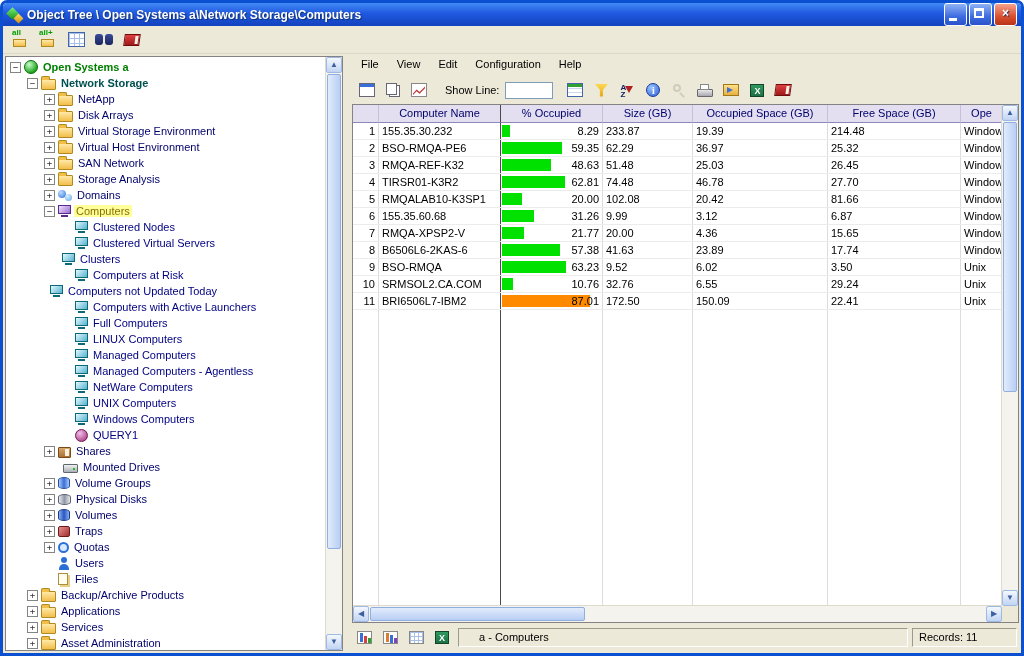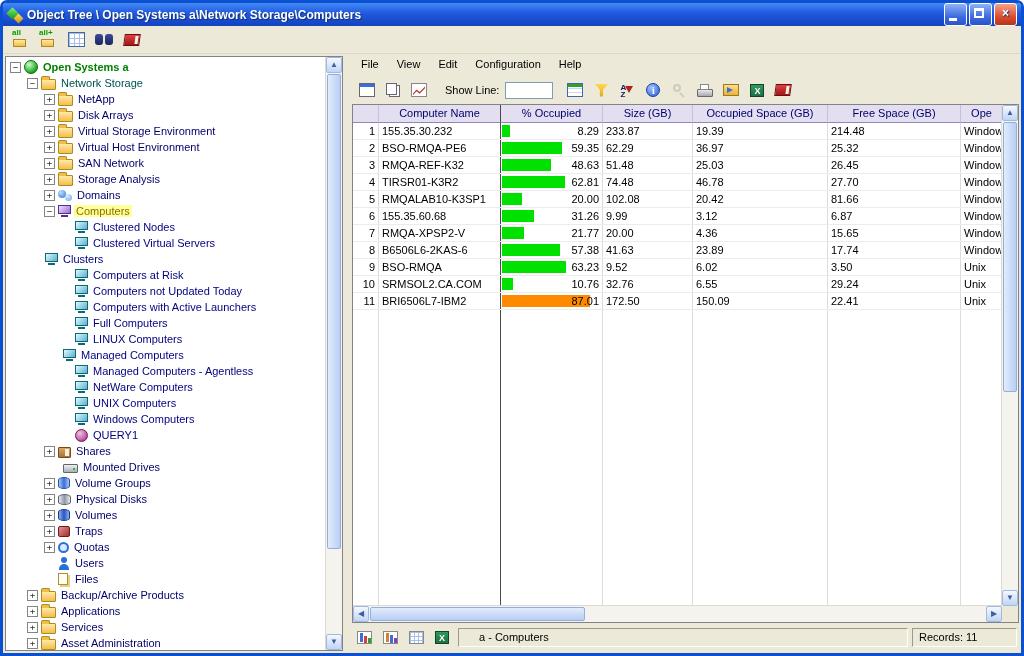--- a/index.html
+++ b/index.html
@@ -26,21 +26,21 @@
   .tree-panel{position:relative;width:336px;flex:0 0 336px;background:#fff;border:1px solid #848284;overflow:hidden;}
   #tree{position:absolute;top:0;left:0;right:16px;bottom:0;padding-top:2px;overflow:hidden;}
   .splitter{width:3px;flex:0 0 3px;}
   .right-panel{flex:1;display:flex;flex-direction:column;min-width:0;}
   
   .tree-row{display:flex;align-items:center;height:16px;gap:3px;white-space:nowrap;}
   .expander{width:11px;height:11px;flex:0 0 11px;border:1px solid #848484;background:#fff;font-size:9px;line-height:9px;text-align:center;color:#333;font-family:"DejaVu Sans Mono",monospace;box-sizing:border-box;}
   .expander-space{width:11px;flex:0 0 11px;}
   .tlabel{padding:0 2px;}
   .t-root{color:#008000;font-weight:bold;}
-  .t-section{color:#005050;font-weight:normal;}
+  .t-section{color:#005050;font-weight:bold;}
   .t-item{color:#00006B;}
   .t-leaf{color:#000080;}
   .t-selected{background:#FFFF9C;color:#8A7000;}
   
   .ticon{display:inline-block;position:relative;flex:0 0 auto;}
   .folder-icon{width:15px;height:11px;margin-top:2px;background:linear-gradient(180deg,#FFE9A8,#F2BE4A);border:1px solid #B08A1E;border-radius:1px;box-sizing:border-box;}
   .folder-icon::before{content:'';position:absolute;top:-4px;left:-1px;width:7px;height:3px;background:#F2BE4A;border:1px solid #B08A1E;border-bottom:none;border-radius:2px 2px 0 0;}
   .node-icon{width:12px;height:12px;border-radius:50%;background:radial-gradient(circle at 35% 30%,#C8FFC8,#18A018 75%);border:1px solid #0B6E0B;}
   .domains-icon{width:14px;height:12px;}
   .domains-icon::before{content:'';position:absolute;left:0;top:1px;width:8px;height:8px;border-radius:50%;background:radial-gradient(circle at 35% 30%,#BFE0FF,#2A6FD8);}
@@ -240,51 +240,51 @@
           <div class="tree-row" style="padding-left: 55px;">
             <span class="expander-space"></span>
             <span class="ticon monitor-icon"></span>
             <span class="tlabel t-leaf">Clustered Nodes</span>
           </div>
           <div class="tree-row" style="padding-left: 55px;">
             <span class="expander-space"></span>
             <span class="ticon monitor-icon"></span>
             <span class="tlabel t-leaf">Clustered Virtual Servers</span>
           </div>
-          <div class="tree-row" style="padding-left: 25px;">
+          <div class="tree-row" style="padding-left: 42px;">
             <span class="expander-space"></span>
             <span class="ticon monitor-icon"></span>
             <span class="tlabel t-leaf">Clusters</span>
           </div>
           <div class="tree-row" style="padding-left: 55px;">
             <span class="expander-space"></span>
             <span class="ticon monitor-icon"></span>
             <span class="tlabel t-leaf">Computers at Risk</span>
           </div>
-          <div class="tree-row" style="padding-left: 55px;">
+          <div class="tree-row" style="padding-left: 30px;">
             <span class="expander-space"></span>
             <span class="ticon monitor-icon"></span>
             <span class="tlabel t-leaf">Computers not Updated Today</span>
           </div>
           <div class="tree-row" style="padding-left: 55px;">
             <span class="expander-space"></span>
             <span class="ticon monitor-icon"></span>
             <span class="tlabel t-leaf">Computers with Active Launchers</span>
           </div>
           <div class="tree-row" style="padding-left: 55px;">
             <span class="expander-space"></span>
             <span class="ticon monitor-icon"></span>
             <span class="tlabel t-leaf">Full Computers</span>
           </div>
           <div class="tree-row" style="padding-left: 55px;">
             <span class="expander-space"></span>
             <span class="ticon monitor-icon"></span>
             <span class="tlabel t-leaf">LINUX Computers</span>
           </div>
-          <div class="tree-row" style="padding-left: 43px;">
+          <div class="tree-row" style="padding-left: 55px;">
             <span class="expander-space"></span>
             <span class="ticon monitor-icon"></span>
             <span class="tlabel t-leaf">Managed Computers</span>
           </div>
           <div class="tree-row" style="padding-left: 55px;">
             <span class="expander-space"></span>
             <span class="ticon monitor-icon"></span>
             <span class="tlabel t-leaf">Managed Computers - Agentless</span>
           </div>
           <div class="tree-row" style="padding-left: 55px;">

